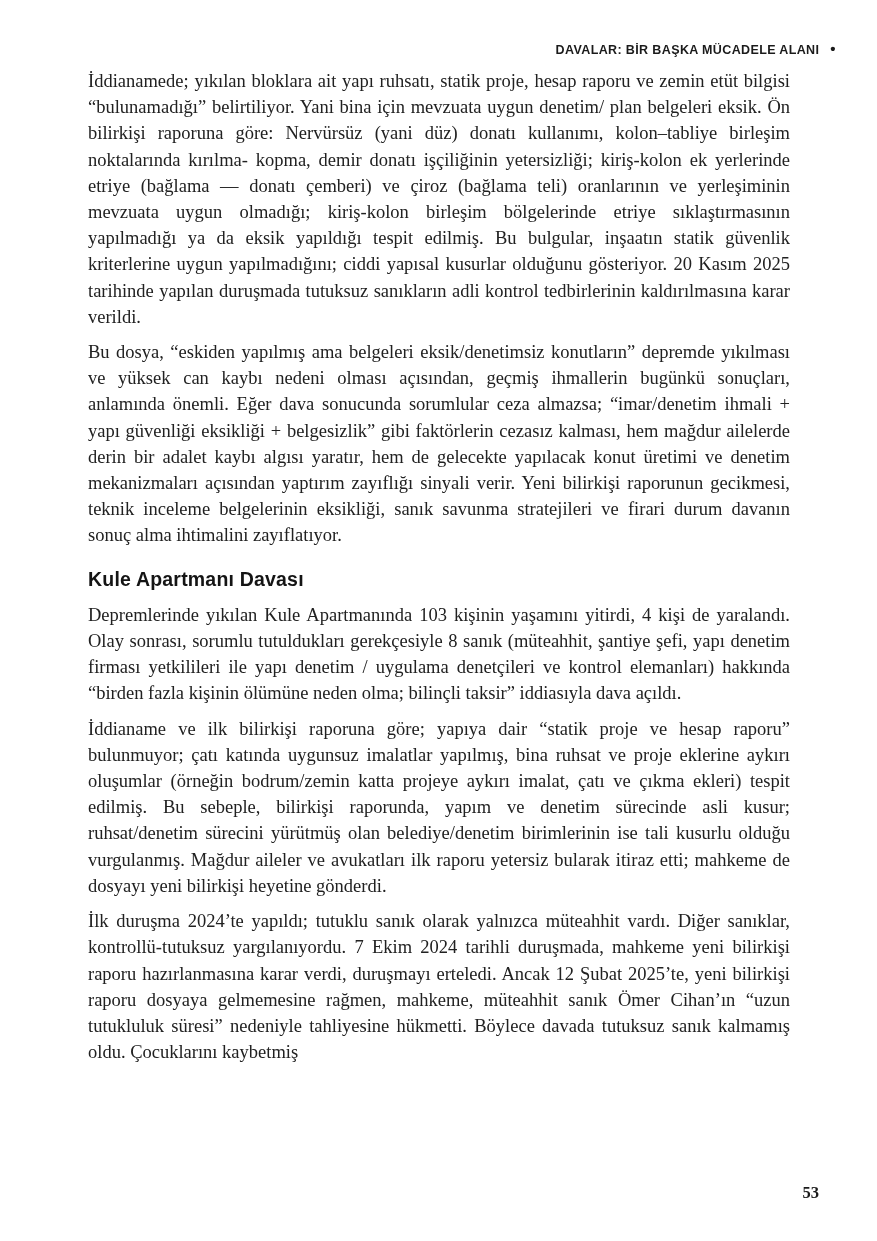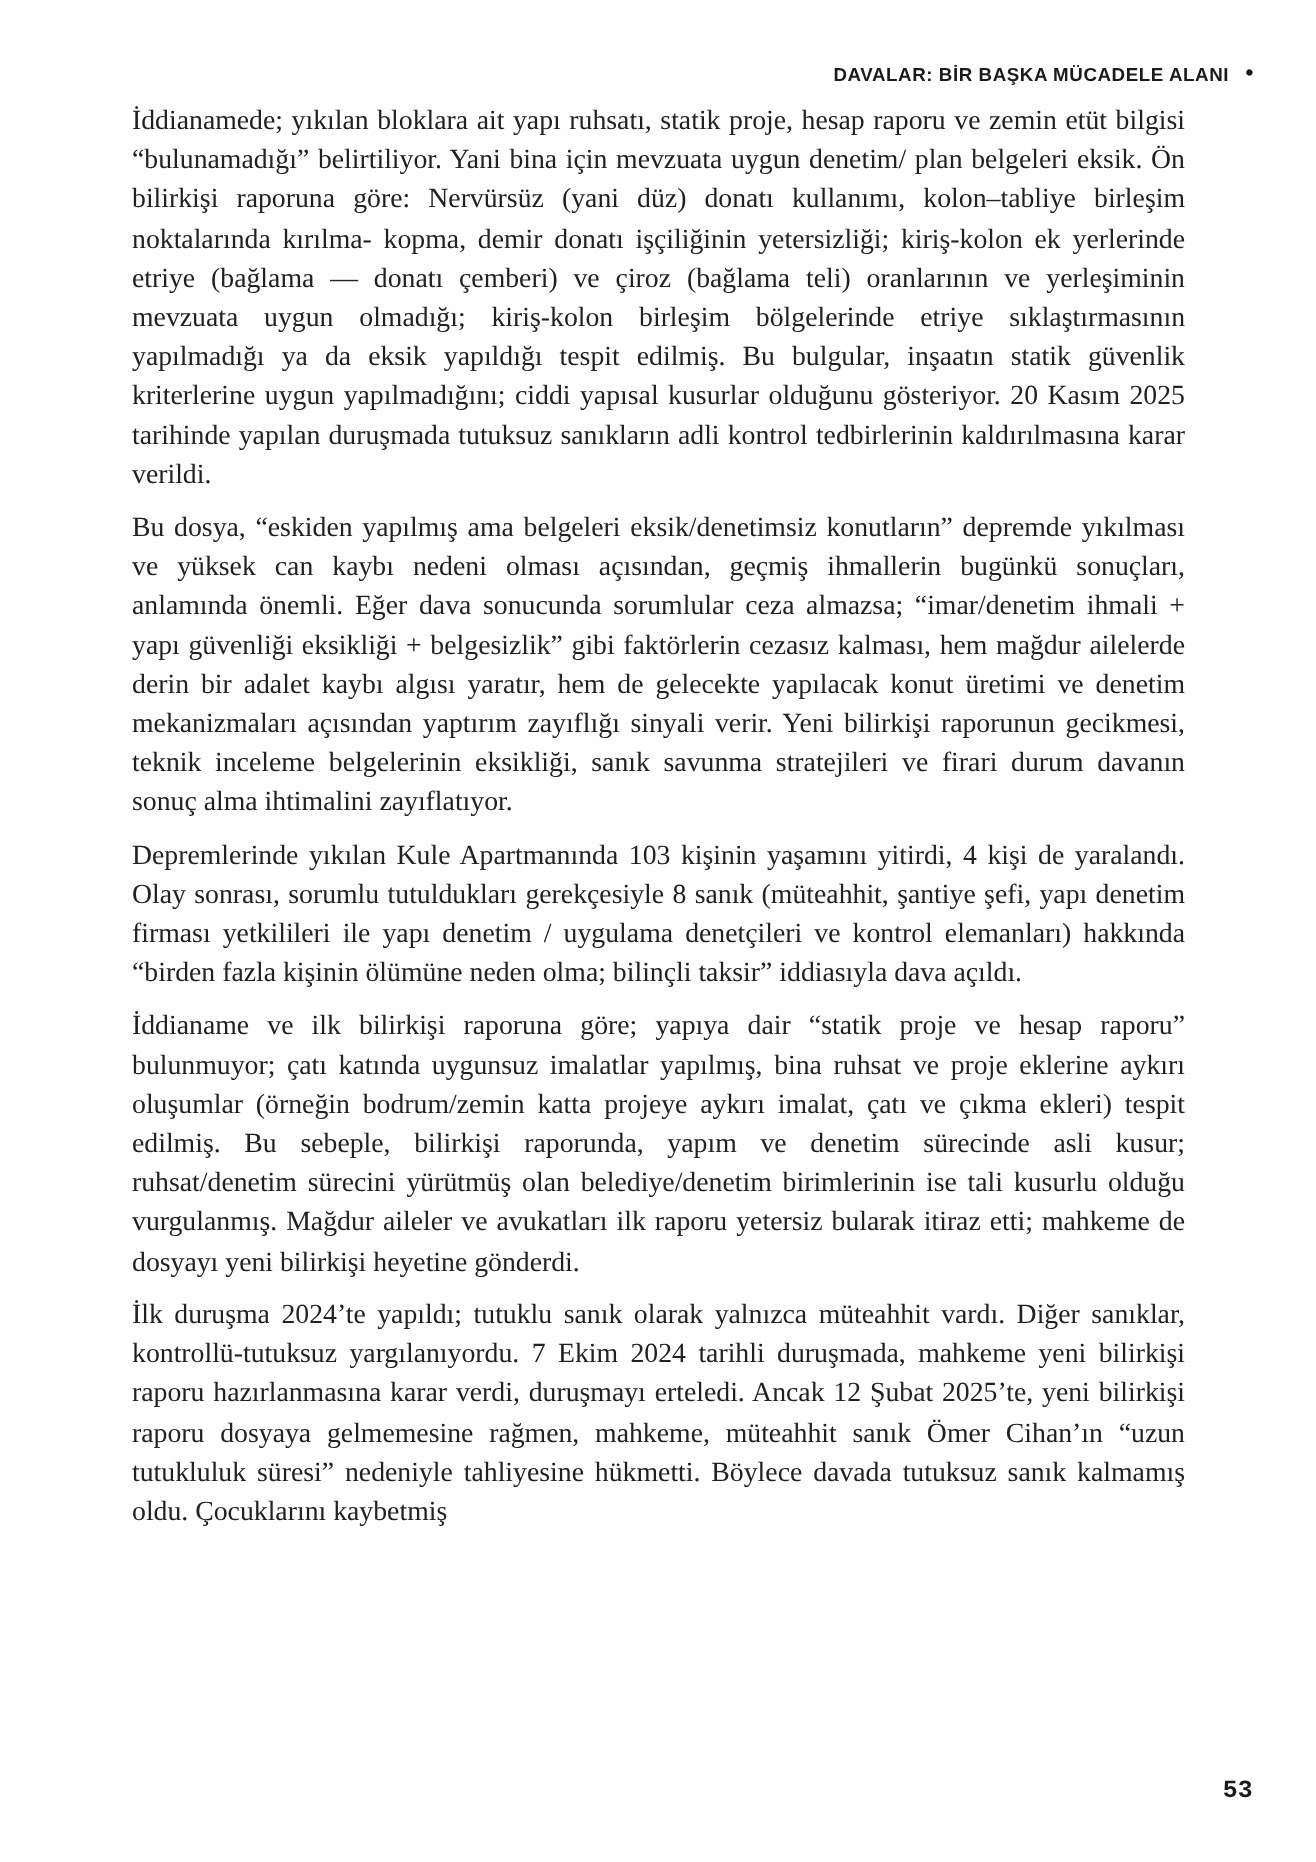--- a/index.html
+++ b/index.html
@@ -49,42 +49,43 @@
   .content h2 {
     font-family: "Liberation Sans", sans-serif;
     font-weight: 700;
     font-size: 19.5px;
     color: #141414;
     margin: 17px 0 10px 0;
     letter-spacing: 0.01em;
   }
   .page-number {
     position: absolute;
-    right: 42px;
+    right: 58px;
     bottom: 38px;
-    font-family: Liberation Mono, monospace;
+    font-family: Liberation Serif, serif;
     font-weight: 700;
     font-size: 16.5px;
     color: #1b1b1b;
   }
 </style>
 </head>
 <body>
 
 <div class="page">
 
   <div class="running-header">
     <span class="header-title">DAVALAR: BİR BAŞKA MÜCADELE ALANI</span>
     <span class="header-bullet">•</span>
   </div>
 
   <div class="content">
     <p>İddianamede; yıkılan bloklara ait yapı ruhsatı, statik proje, hesap raporu ve zemin etüt bilgisi “bulunamadığı” belirtiliyor. Yani bina için mevzuata uygun denetim/ plan belgeleri eksik. Ön bilirkişi raporuna göre: Nervürsüz (yani düz) donatı kullanımı, kolon–tabliye birleşim noktalarında kırılma- kopma, demir donatı işçiliğinin yetersizliği; kiriş-kolon ek yerlerinde etriye (bağlama — donatı çemberi) ve çiroz (bağlama teli) oranlarının ve yerleşiminin mevzuata uygun olmadığı; kiriş-kolon birleşim bölgelerinde etriye sıklaştırmasının yapılmadığı ya da eksik yapıldığı tespit edilmiş. Bu bulgular, inşaatın statik güvenlik kriterlerine uygun yapılmadığını; ciddi yapısal kusurlar olduğunu gösteriyor. 20 Kasım 2025 tarihinde yapılan duruşmada tutuksuz sanıkların adli kontrol tedbirlerinin kaldırılmasına karar verildi.</p>
     <p>Bu dosya, “eskiden yapılmış ama belgeleri eksik/denetimsiz konutların” depremde yıkılması ve yüksek can kaybı nedeni olması açısından, geçmiş ihmallerin bugünkü sonuçları, anlamında önemli. Eğer dava sonucunda sorumlular ceza almazsa; “imar/denetim ihmali + yapı güvenliği eksikliği + belgesizlik” gibi faktörlerin cezasız kalması, hem mağdur ailelerde derin bir adalet kaybı algısı yaratır, hem de gelecekte yapılacak konut üretimi ve denetim mekanizmaları açısından yaptırım zayıflığı sinyali verir. Yeni bilirkişi raporunun gecikmesi, teknik inceleme belgelerinin eksikliği, sanık savunma stratejileri ve firari durum davanın sonuç alma ihtimalini zayıflatıyor.</p>
 
+    <h2>Kule Apartmanı Davası</h2>
 
     <p>Depremlerinde yıkılan Kule Apartmanında 103 kişinin yaşamını yitirdi, 4 kişi de yaralandı. Olay sonrası, sorumlu tutuldukları gerekçesiyle 8 sanık (müteahhit, şantiye şefi, yapı denetim firması yetkilileri ile yapı denetim / uygulama denetçileri ve kontrol elemanları) hakkında “birden fazla kişinin ölümüne neden olma; bilinçli taksir” iddiasıyla dava açıldı.</p>
     <p>İddianame ve ilk bilirkişi raporuna göre; yapıya dair “statik proje ve hesap raporu” bulunmuyor; çatı katında uygunsuz imalatlar yapılmış, bina ruhsat ve proje eklerine aykırı oluşumlar (örneğin bodrum/zemin katta projeye aykırı imalat, çatı ve çıkma ekleri) tespit edilmiş. Bu sebeple, bilirkişi raporunda, yapım ve denetim sürecinde asli kusur; ruhsat/denetim sürecini yürütmüş olan belediye/denetim birimlerinin ise tali kusurlu olduğu vurgulanmış. Mağdur aileler ve avukatları ilk raporu yetersiz bularak itiraz etti; mahkeme de dosyayı yeni bilirkişi heyetine gönderdi.</p>
     <p>İlk duruşma 2024’te yapıldı; tutuklu sanık olarak yalnızca müteahhit vardı. Diğer sanıklar, kontrollü-tutuksuz yargılanıyordu. 7 Ekim 2024 tarihli duruşmada, mahkeme yeni bilirkişi raporu hazırlanmasına karar verdi, duruşmayı erteledi. Ancak 12 Şubat 2025’te, yeni bilirkişi raporu dosyaya gelmemesine rağmen, mahkeme, müteahhit sanık Ömer Cihan’ın “uzun tutukluluk süresi” nedeniyle tahliyesine hükmetti. Böylece davada tutuksuz sanık kalmamış oldu. Çocuklarını kaybetmiş</p>
   </div>
 
   <div class="page-number">53</div>
 
 </div>
 

